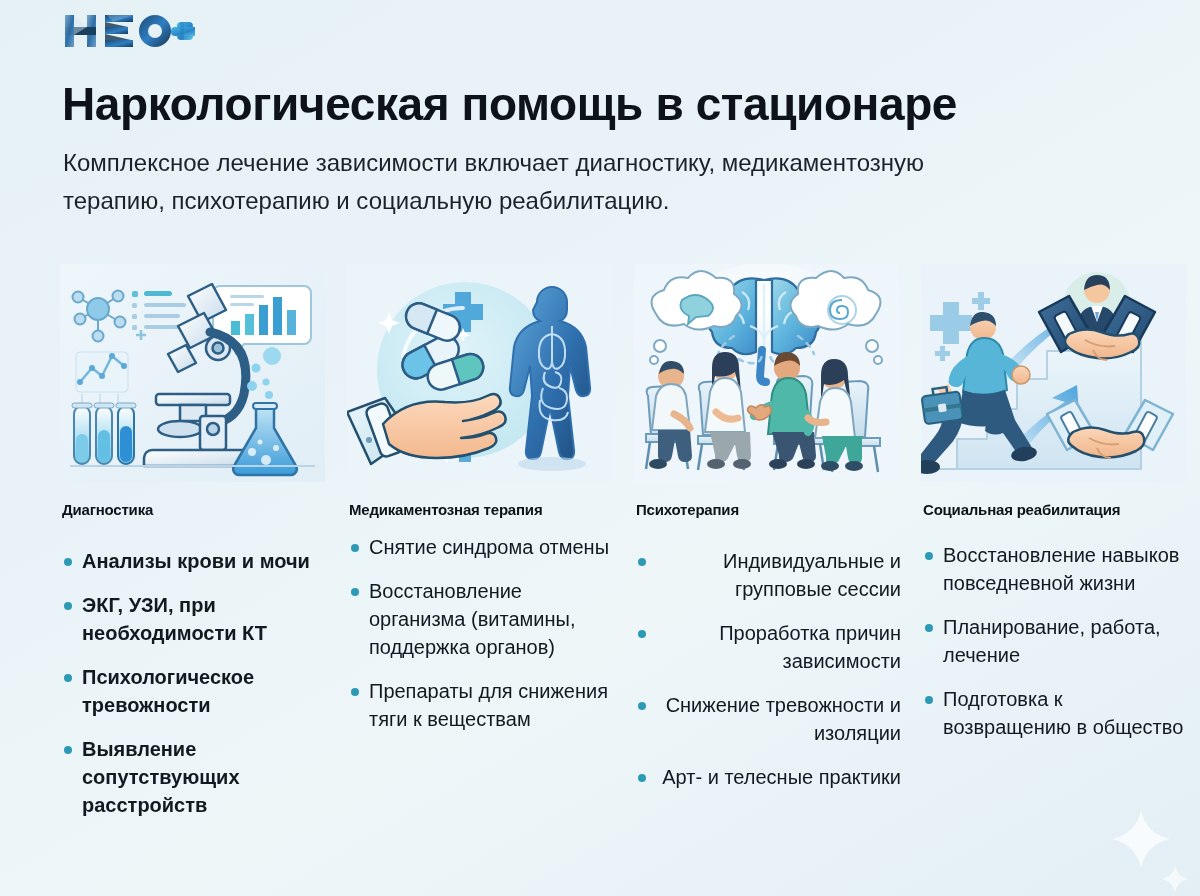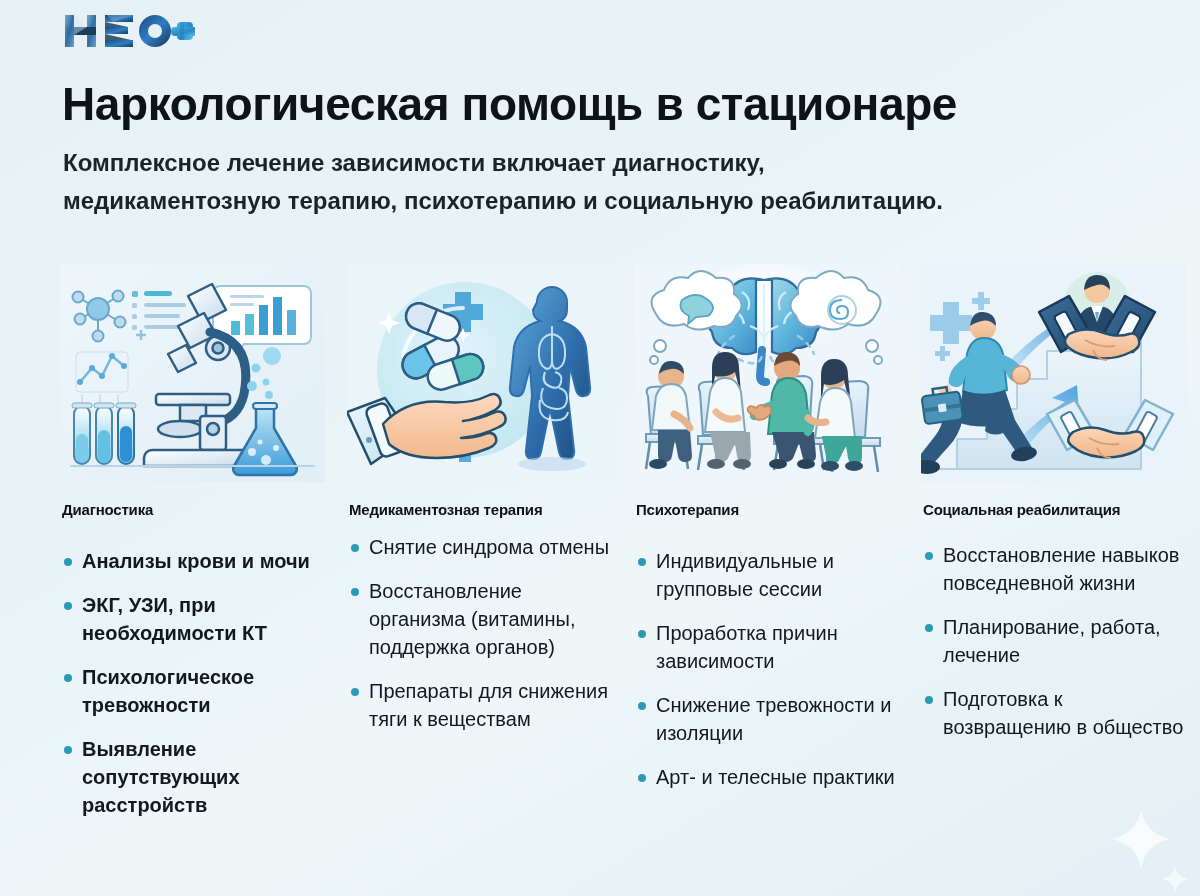--- a/index.html
+++ b/index.html
@@ -54,21 +54,21 @@
     color: #0d1318;
   }
 
   .page-subtitle {
     position: absolute;
     left: 63px;
     top: 144px;
     width: 900px;
     font-size: 24px;
     line-height: 38px;
-    font-weight: 700;
+    font-weight: 400;
     color: #1a2329;
   }
 
   
   .columns {
     position: absolute;
     left: 50px;
     top: 264px;
     width: 1150px;
     display: flex;
@@ -118,21 +118,21 @@
     top: 11px;
     width: 8px;
     height: 8px;
     border-radius: 50%;
     background: #2d9ab5;
   }
 
   
   .col-1 .bullets { margin-top: 22px; font-weight: bold; }
   .col-2 .bullets { margin-top: 8px; }
-  .col-3 .bullets { margin-top: 22px; }
+  .col-3 .bullets { margin-top: 22px; text-align: right; }
   .col-4 .bullets { }
 </style>
 </head>
 <body>
 
 <div class="page">
 
   <div class="logo">
     <svg width="132" height="38" viewBox="0 0 132 38" aria-label="НЕО+">
       <defs>

